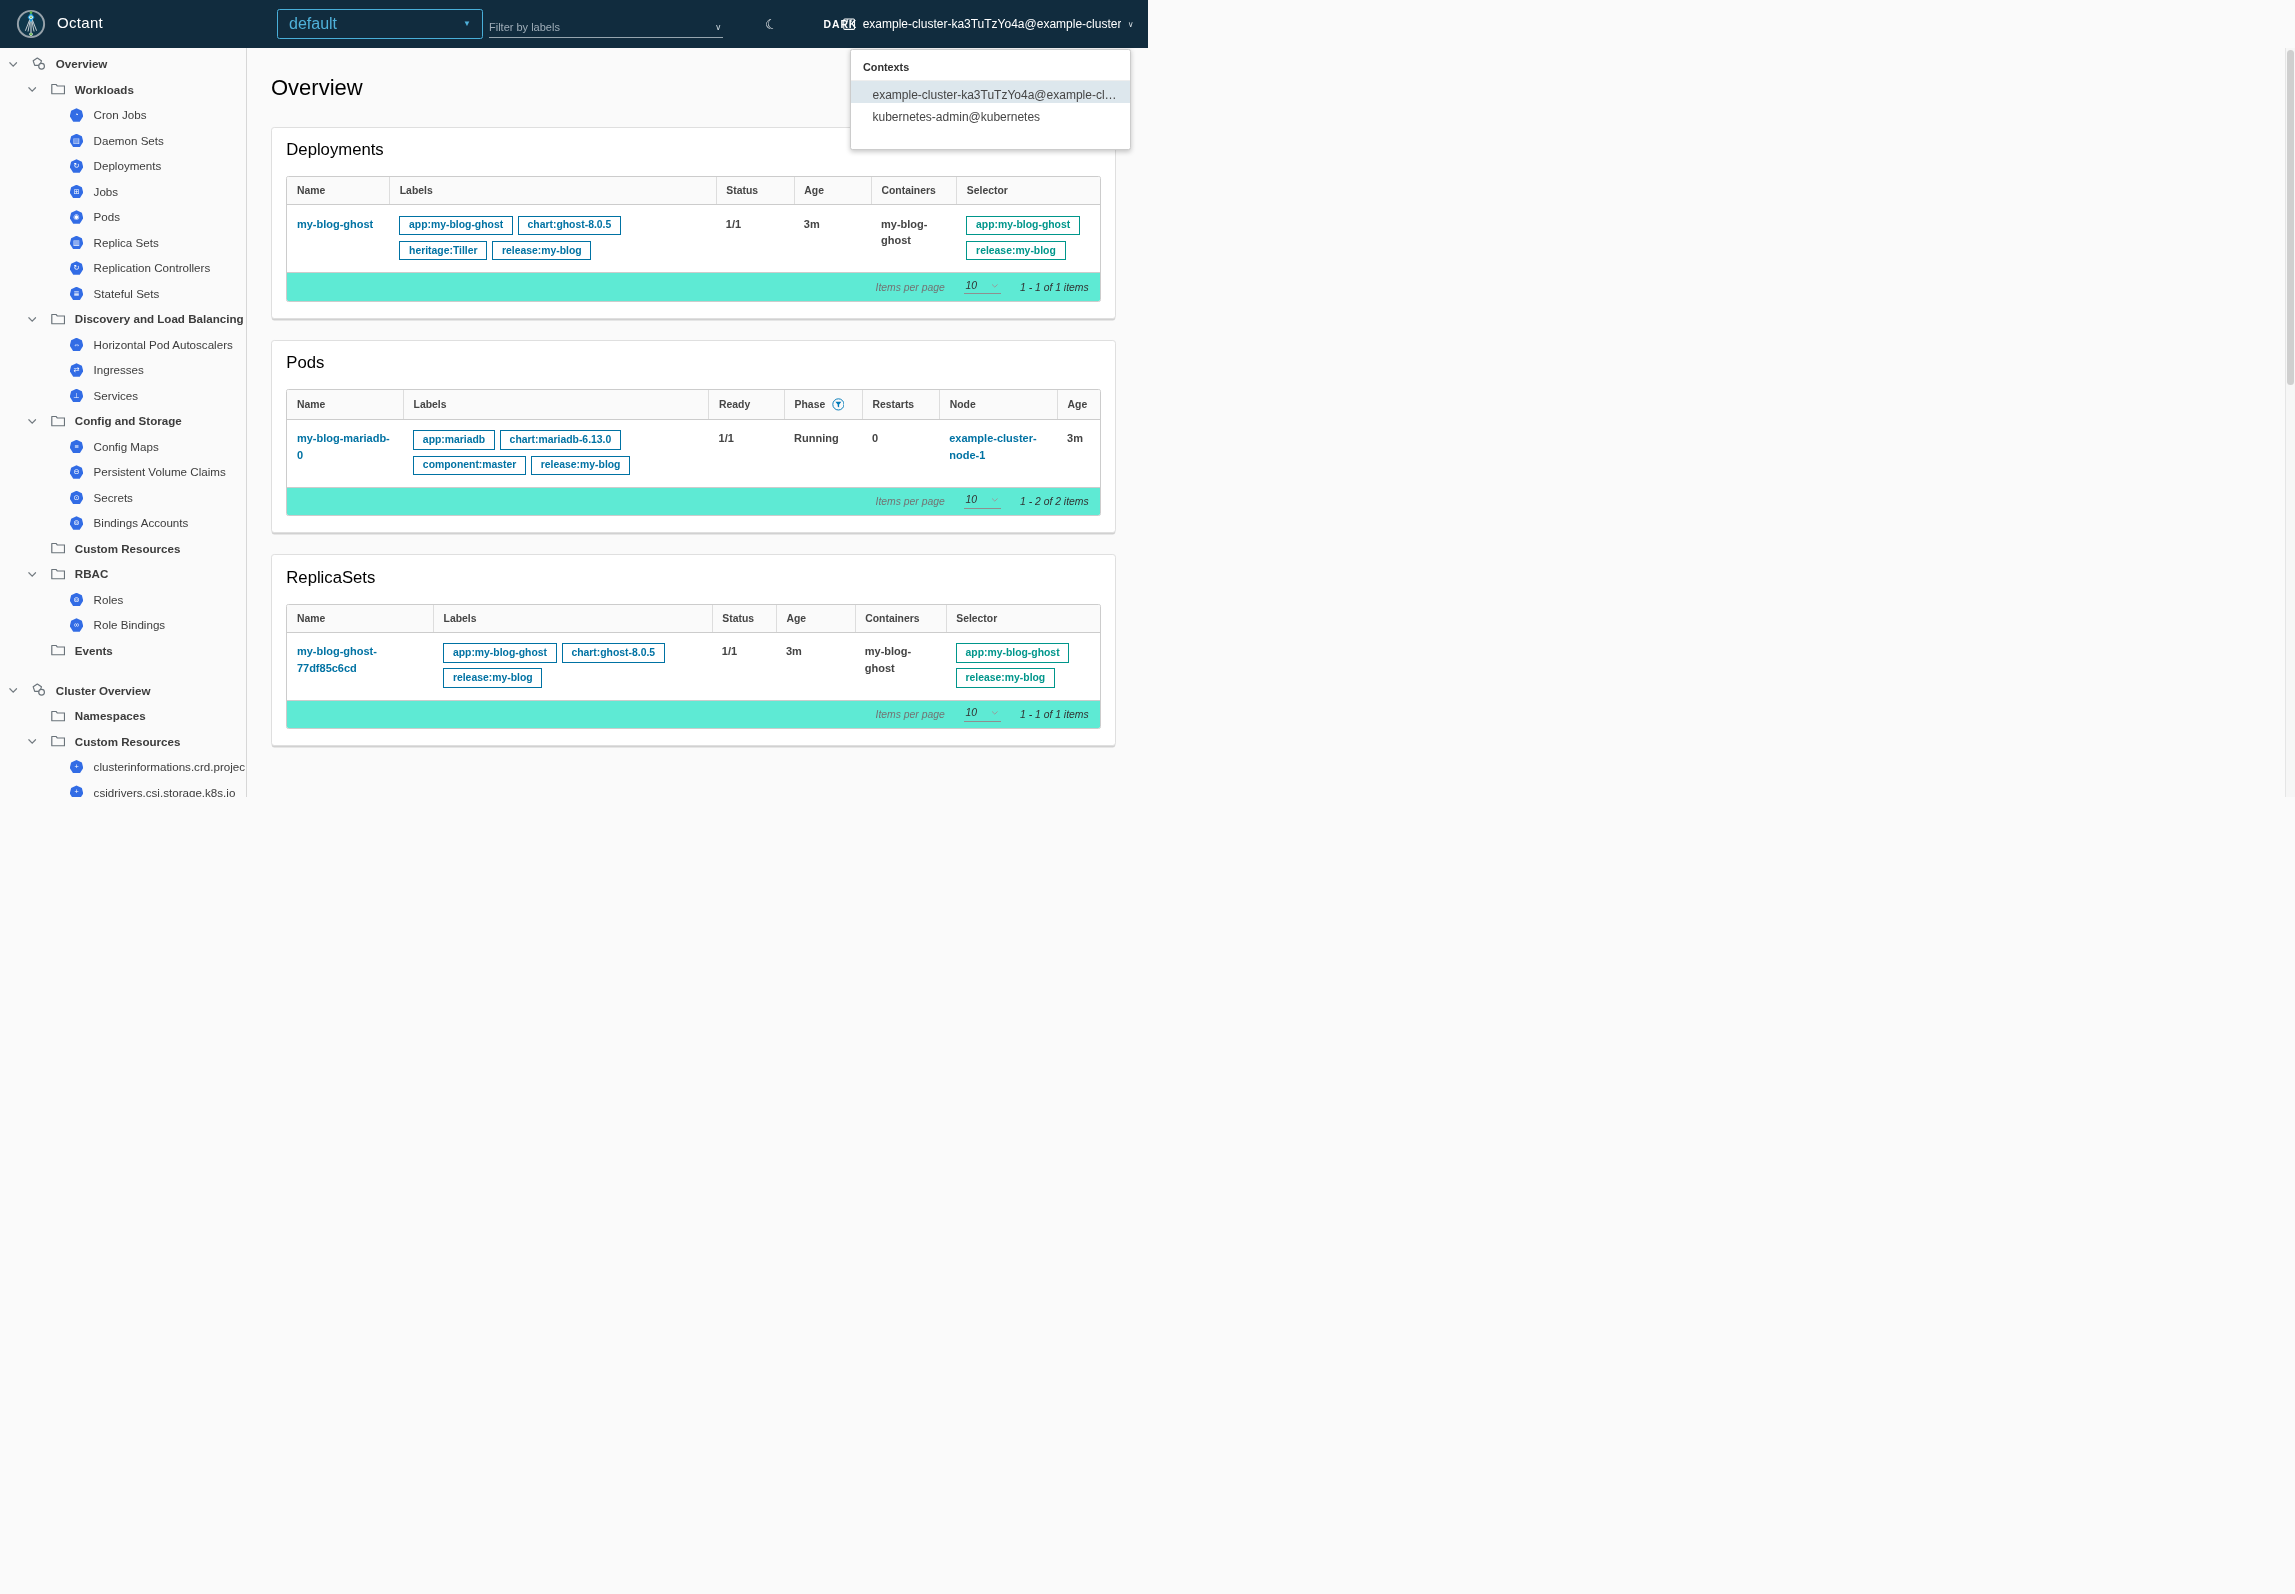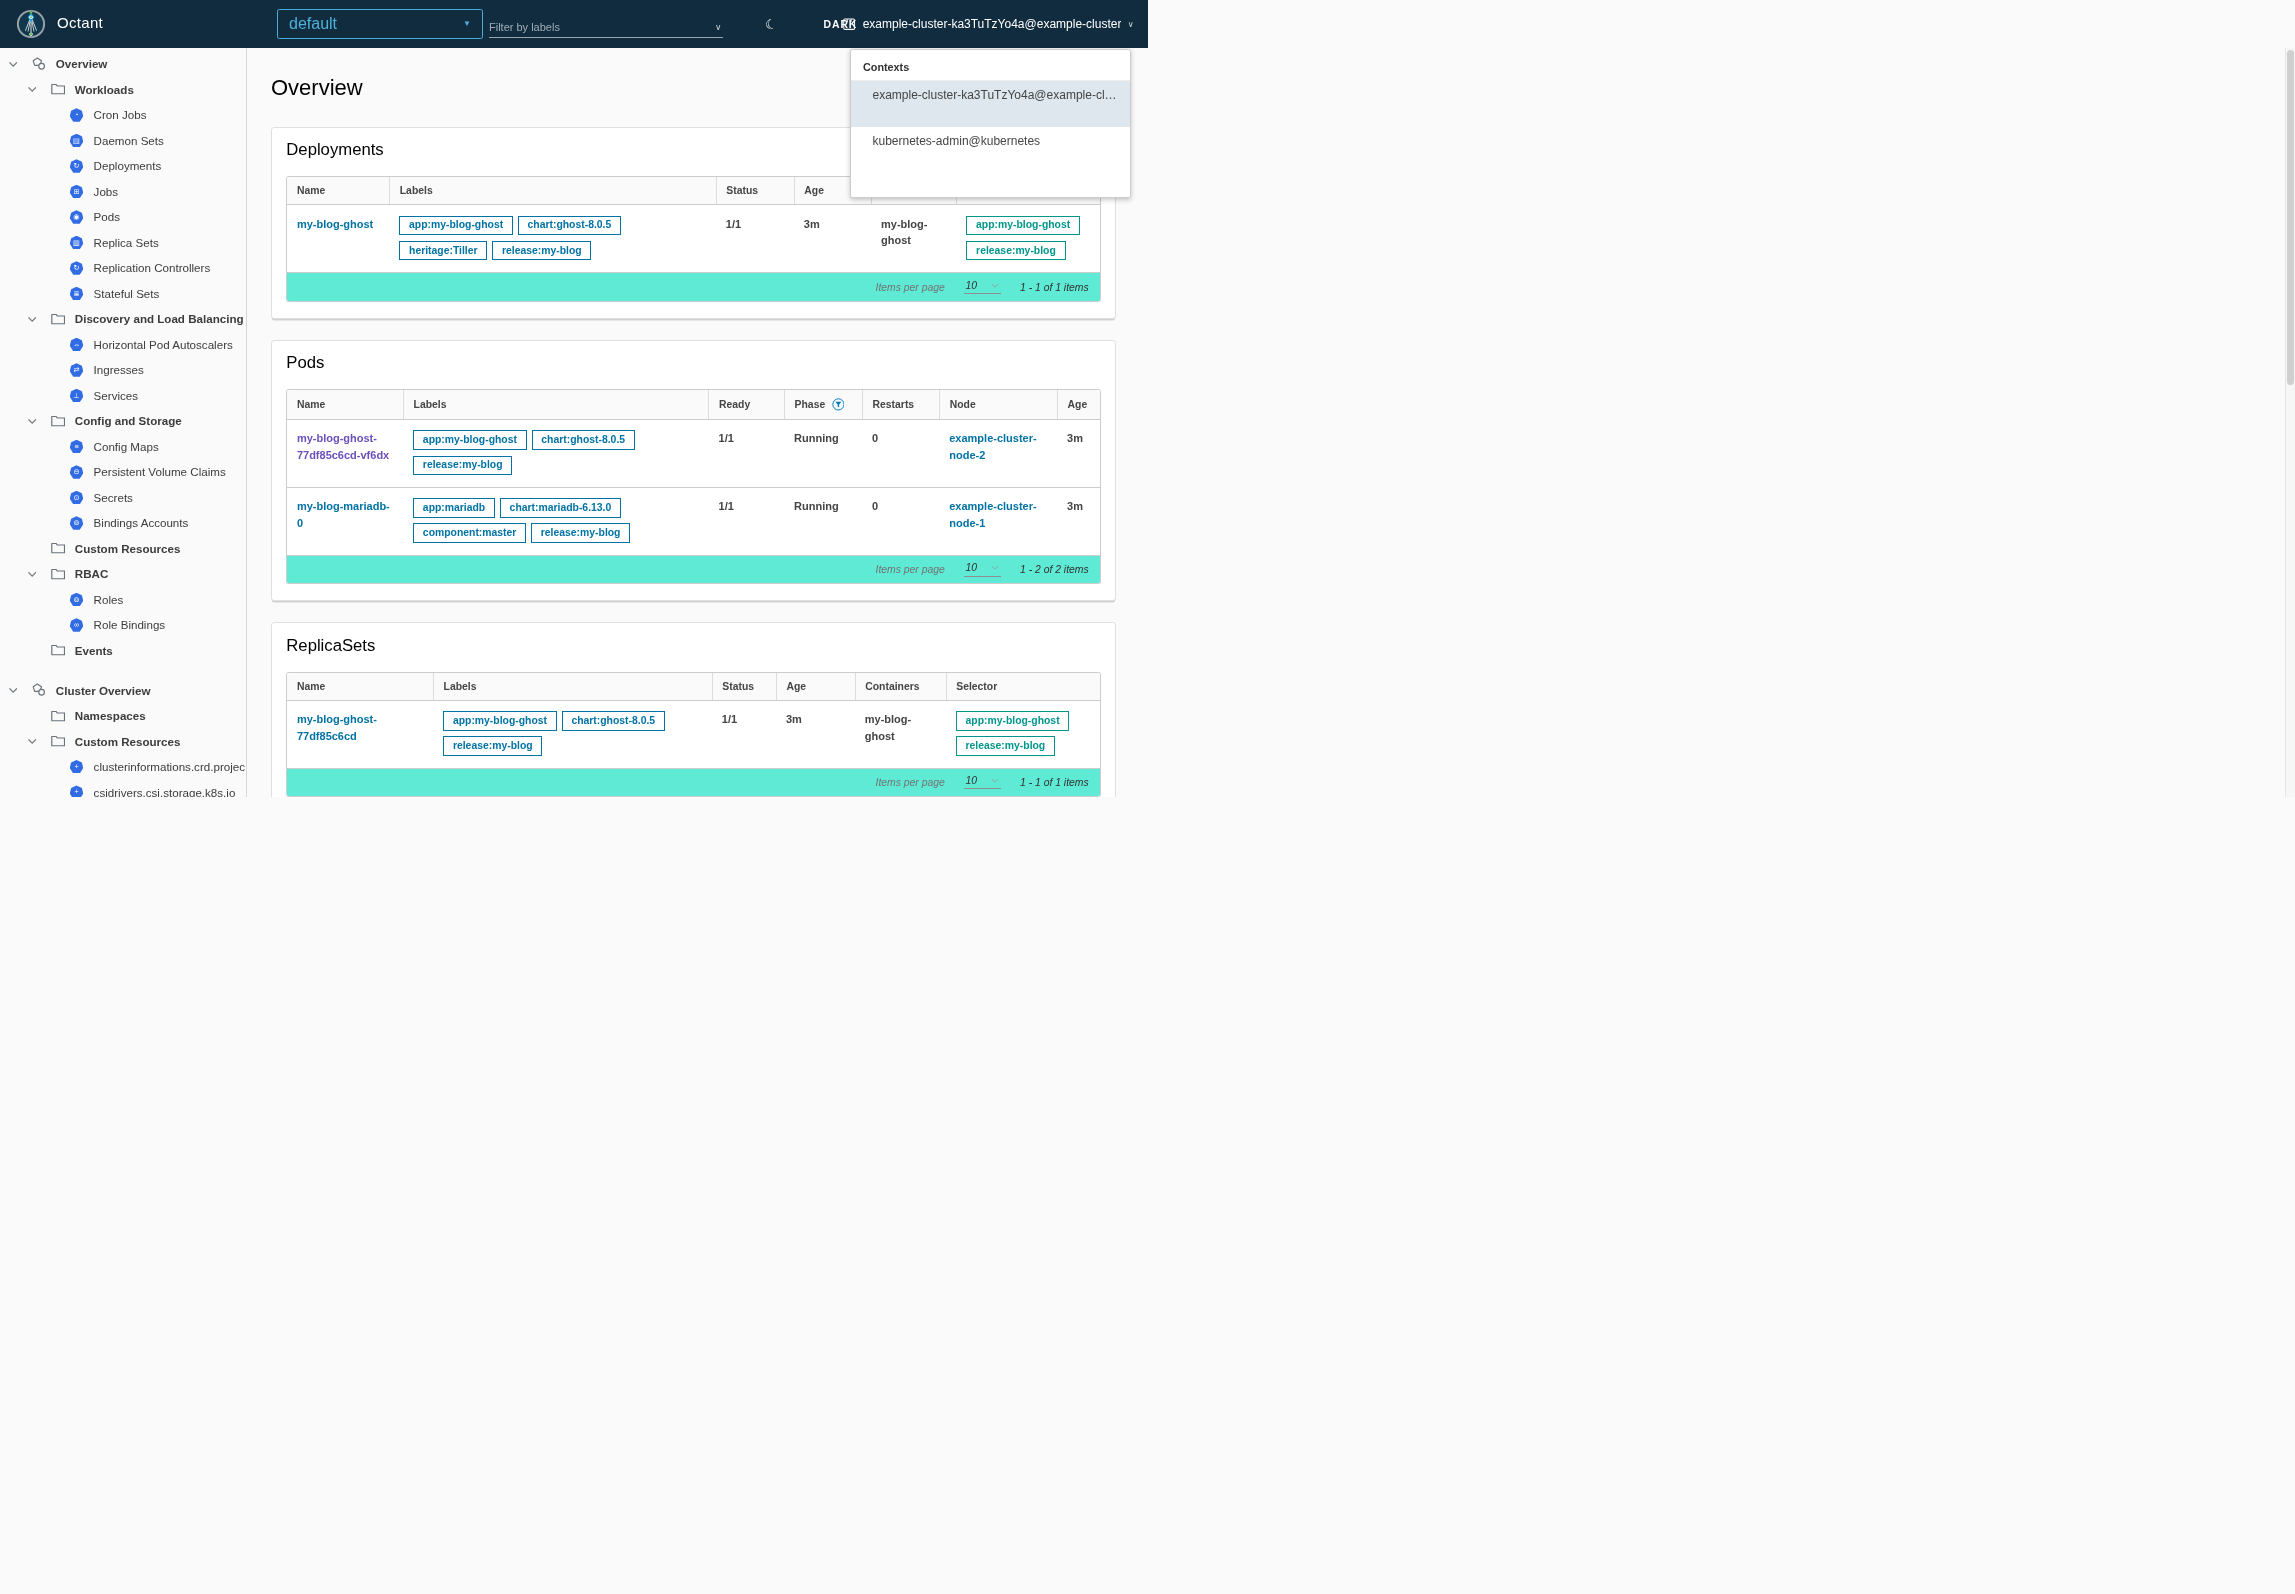--- a/index.html
+++ b/index.html
@@ -32,21 +32,21 @@
   .context-label { font-size:12px; font-weight:300; max-width:261px; white-space:nowrap;
                    overflow:hidden; }
   .context-caret { color:#d7dee2; font-size:8px; }
 
   
   .contexts-dd { position:absolute; left:850px; top:49px; width:281px; background:#fff;
                  border:0.8px solid #ccc; border-radius:2.4px; padding:9.6px 0 24px;
                  box-shadow:0 1.6px 4.8px rgba(0,0,0,.22); z-index:30; }
   .dd-title { font-size:10.8px; font-weight:700; color:#313131; padding:1.6px 12px 7.2px;
               border-bottom:0.8px solid #eee; }
-  .dd-item { height:46px; line-height:29px; padding:0 11px 0 21.5px; font-size:12px;
+  .dd-item { height:22px; line-height:29px; padding:0 11px 0 21.5px; font-size:12px;
              color:#454545; white-space:nowrap; overflow:hidden; text-overflow:ellipsis;
              cursor:pointer; }
   .dd-item.selected { background:#dde7ed; }
 
   
   .sidebar { position:absolute; left:0; top:48px; width:247px; height:749px;
              background:#fafafa; border-right:0.8px solid #d7d7d7; padding-top:3.2px;
              overflow:hidden; }
   .side-row { height:25.5px; display:flex; align-items:center; font-size:11.6px;
               color:#3c3c3c; white-space:nowrap; cursor:pointer; }
@@ -536,29 +536,20 @@
                 </th>
                 <th>
                   <span class="th-inner">
                     <span>Age</span>
                   </span>
                 </th>
               </tr>
             </thead>
             <tbody>
               <tr>
-                <td><a class="link visited">my-blog-ghost-77df85c6cd-vf6dx</a></td>
-                <td><span class="pill">app:my-blog-ghost</span><span class="pill">chart:ghost-8.0.5</span><span class="pill">release:my-blog</span></td>
-                <td>1/1</td>
-                <td>Running</td>
-                <td>0</td>
-                <td><a class="link">example-cluster-node-2</a></td>
-                <td>3m</td>
-              </tr>
-              <tr>
                 <td><a class="link">my-blog-mariadb-0</a></td>
                 <td><span class="pill">app:mariadb</span><span class="pill">chart:mariadb-6.13.0</span><span class="pill">component:master</span><span class="pill">release:my-blog</span></td>
                 <td>1/1</td>
                 <td>Running</td>
                 <td>0</td>
                 <td><a class="link">example-cluster-node-1</a></td>
                 <td>3m</td>
               </tr>
             </tbody>
             <tfoot>

